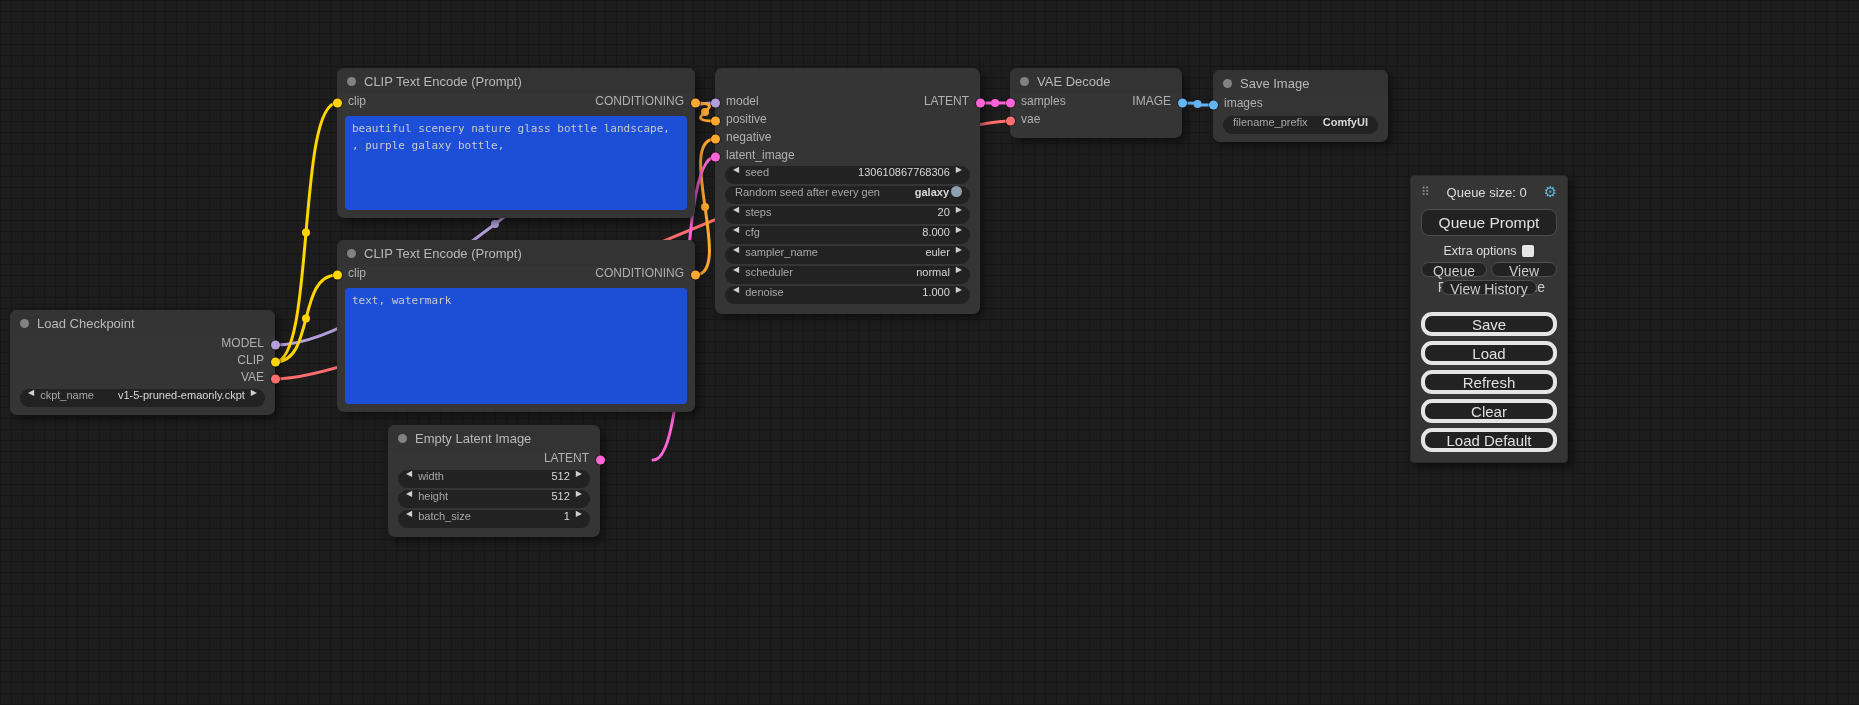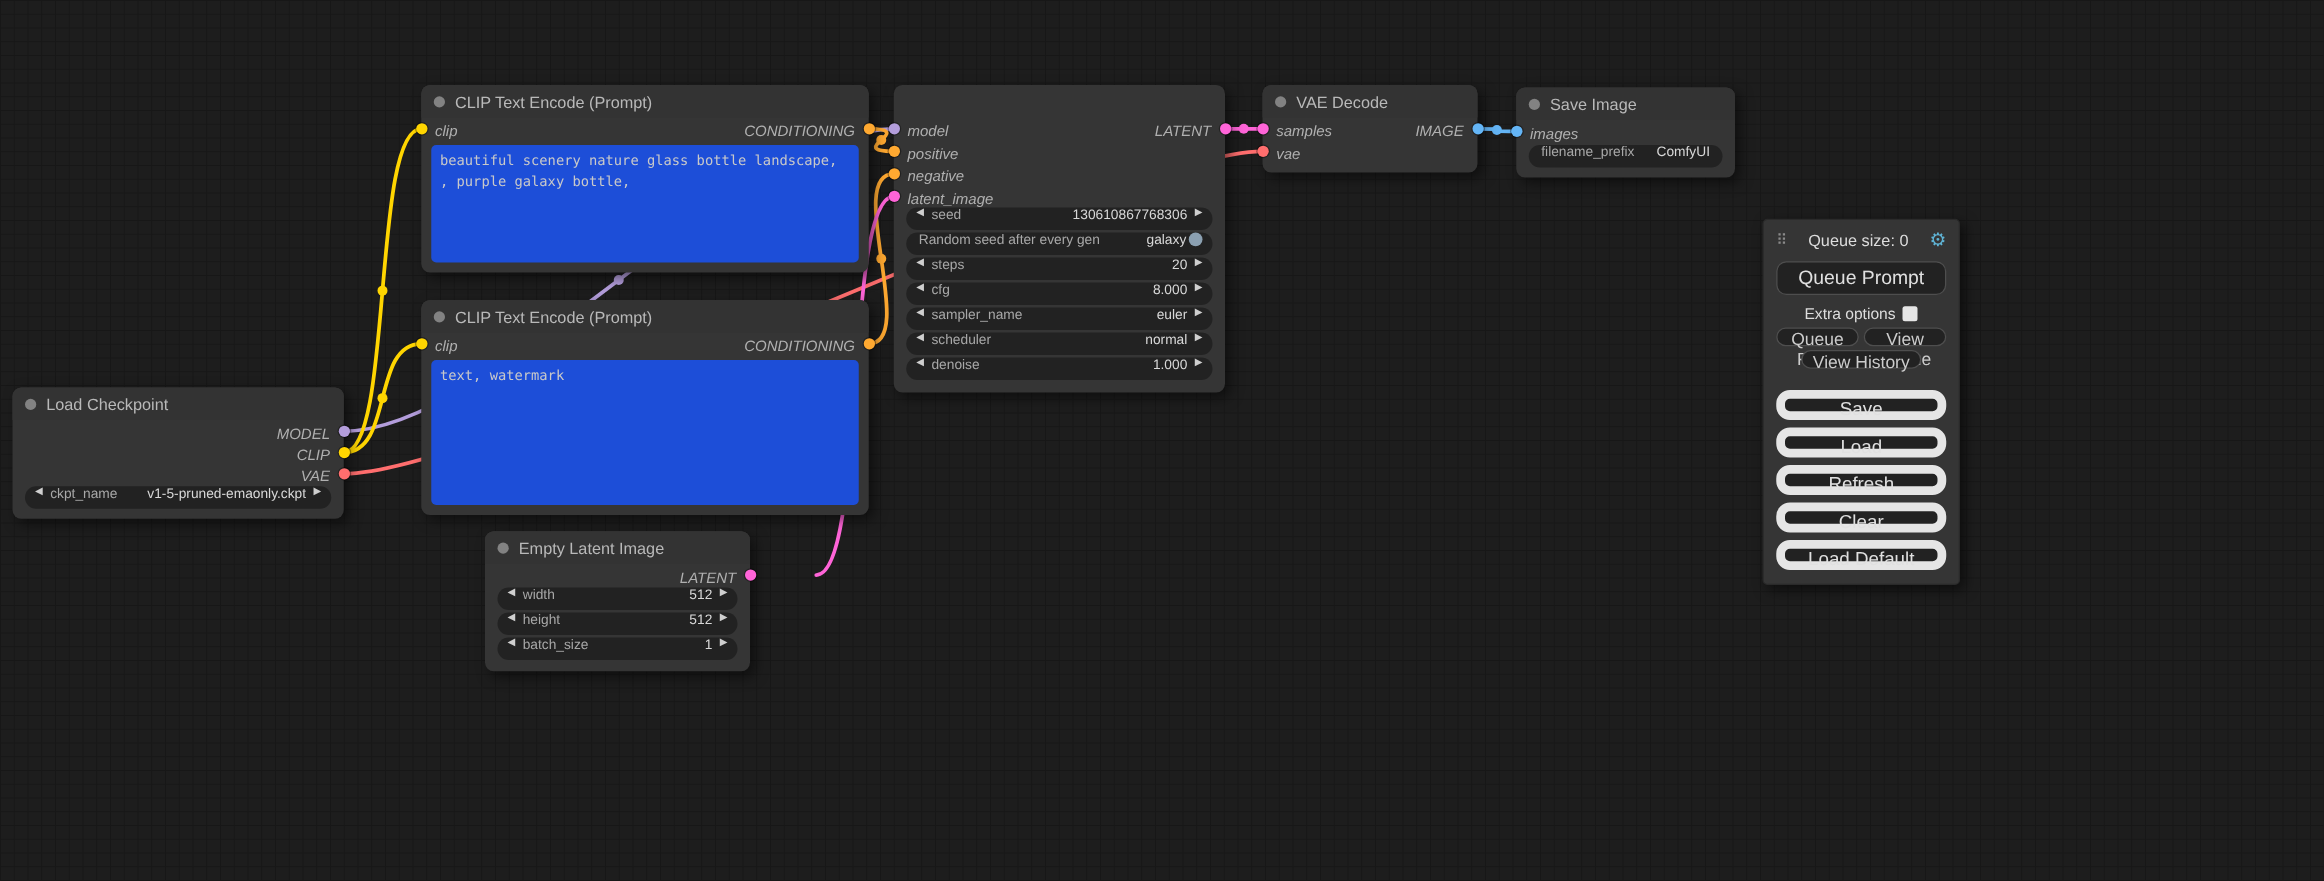--- a/index.html
+++ b/index.html
@@ -27,21 +27,21 @@
     box-shadow:4px 4px 10px rgba(0,0,0,.5);
   }
   .node-title {
     height:26px; background:#333333;
     border-radius:7px 7px 0 0;
     display:flex; align-items:center; gap:8px;
     padding:0 10px;
     color:#b9b9b9; font-size:13px;
   }
   .collapse-dot { width:9px; height:9px; border-radius:50%; background:#828282; flex:0 0 auto; }
-  .slot { position:absolute; height:18px; display:flex; align-items:flex-end;font-style:italic; }
+  .slot { position:absolute; height:18px; display:flex; align-items:flex-start; }
   .slot.in  { left:0;  padding-left:11px; }
   .slot.out { right:0; padding-right:11px; }
   .slot-label { color:#b0b0b0; font-size:12px; white-space:nowrap; }
   .dot {
     position:absolute; top:50%; transform:translateY(-50%);
     width:9px; height:9px; border-radius:50%;
     box-shadow:0 0 0 1px rgba(0,0,0,.35);
   }
   .slot.in  .dot { left:-4.5px; }
   .slot.out .dot { right:-4.5px; }
@@ -49,21 +49,21 @@
   .widget {
     position:absolute; left:10px; right:10px; height:18px;
     background:#222222; border-radius:9px;
     display:flex; align-items:flex-start;
     padding:0 8px; font-size:11px;
   }
   .arrow { font-size:8px; color:#cfcfcf; line-height:1; flex:0 0 auto; }
   .w-label { color:#a8a8a8; margin:0 6px; flex:0 0 auto; white-space:nowrap; }
   .w-value { color:#d8d8d8; flex:1; text-align:right; margin-right:6px; white-space:nowrap; }
   .widget.no-arrows .w-label { margin-left:2px; }
-  .widget.no-arrows .w-value { margin-right:2px; }
+  .widget.no-arrows .w-value { margin-right:2px;font-weight:bold; }
   .toggle-dot { width:11px; height:11px; border-radius:50%; background:#8ba0b1; flex:0 0 auto; }
 
   .node-text {
     position:absolute; left:8px; right:8px;
     background:#1d4ed8; border-radius:4px;
     padding:5px 7px;
     color:#c9c9c9; font:11px/1.5 "DejaVu Sans Mono", monospace;
     white-space:pre-wrap; word-break:break-word;
   }
 
@@ -90,21 +90,21 @@
   .pill-row { display:flex; gap:4px; margin:3px 0; }
   .pill-row.center { justify-content:center; }
   .btn-pill {
     flex:1; height:15px; font-size:14px; border-radius:9px; padding:0 4px;
     background:#222222; border:1px solid #4e4e4e; color:#cccccc;
   }
   .btn-pill.history { flex:0 0 96px; }
   .qp-gap { height:9px; }
   .btn-med {
     width:100%; height:24px; font-size:15px; border-radius:11px;
-    background:#222222; border:7px solid #e5e5e5; color:#e0e0e0;
+    background:#222222; border:4px solid #e5e5e5; color:#e0e0e0;
     margin-top:5px;
   }
 </style>
 </head>
 <body>
 
 <div class="canvas"></div>
 <svg id="wires" viewBox="0 0 1859 705">
     <path d="M 275 345 C 395 345, 595 103, 715 103" stroke="#B39DDB" stroke-width="3" fill="none" stroke-linecap="round"></path>
     <circle cx="495" cy="224" r="4" fill="#B39DDB"></circle>

